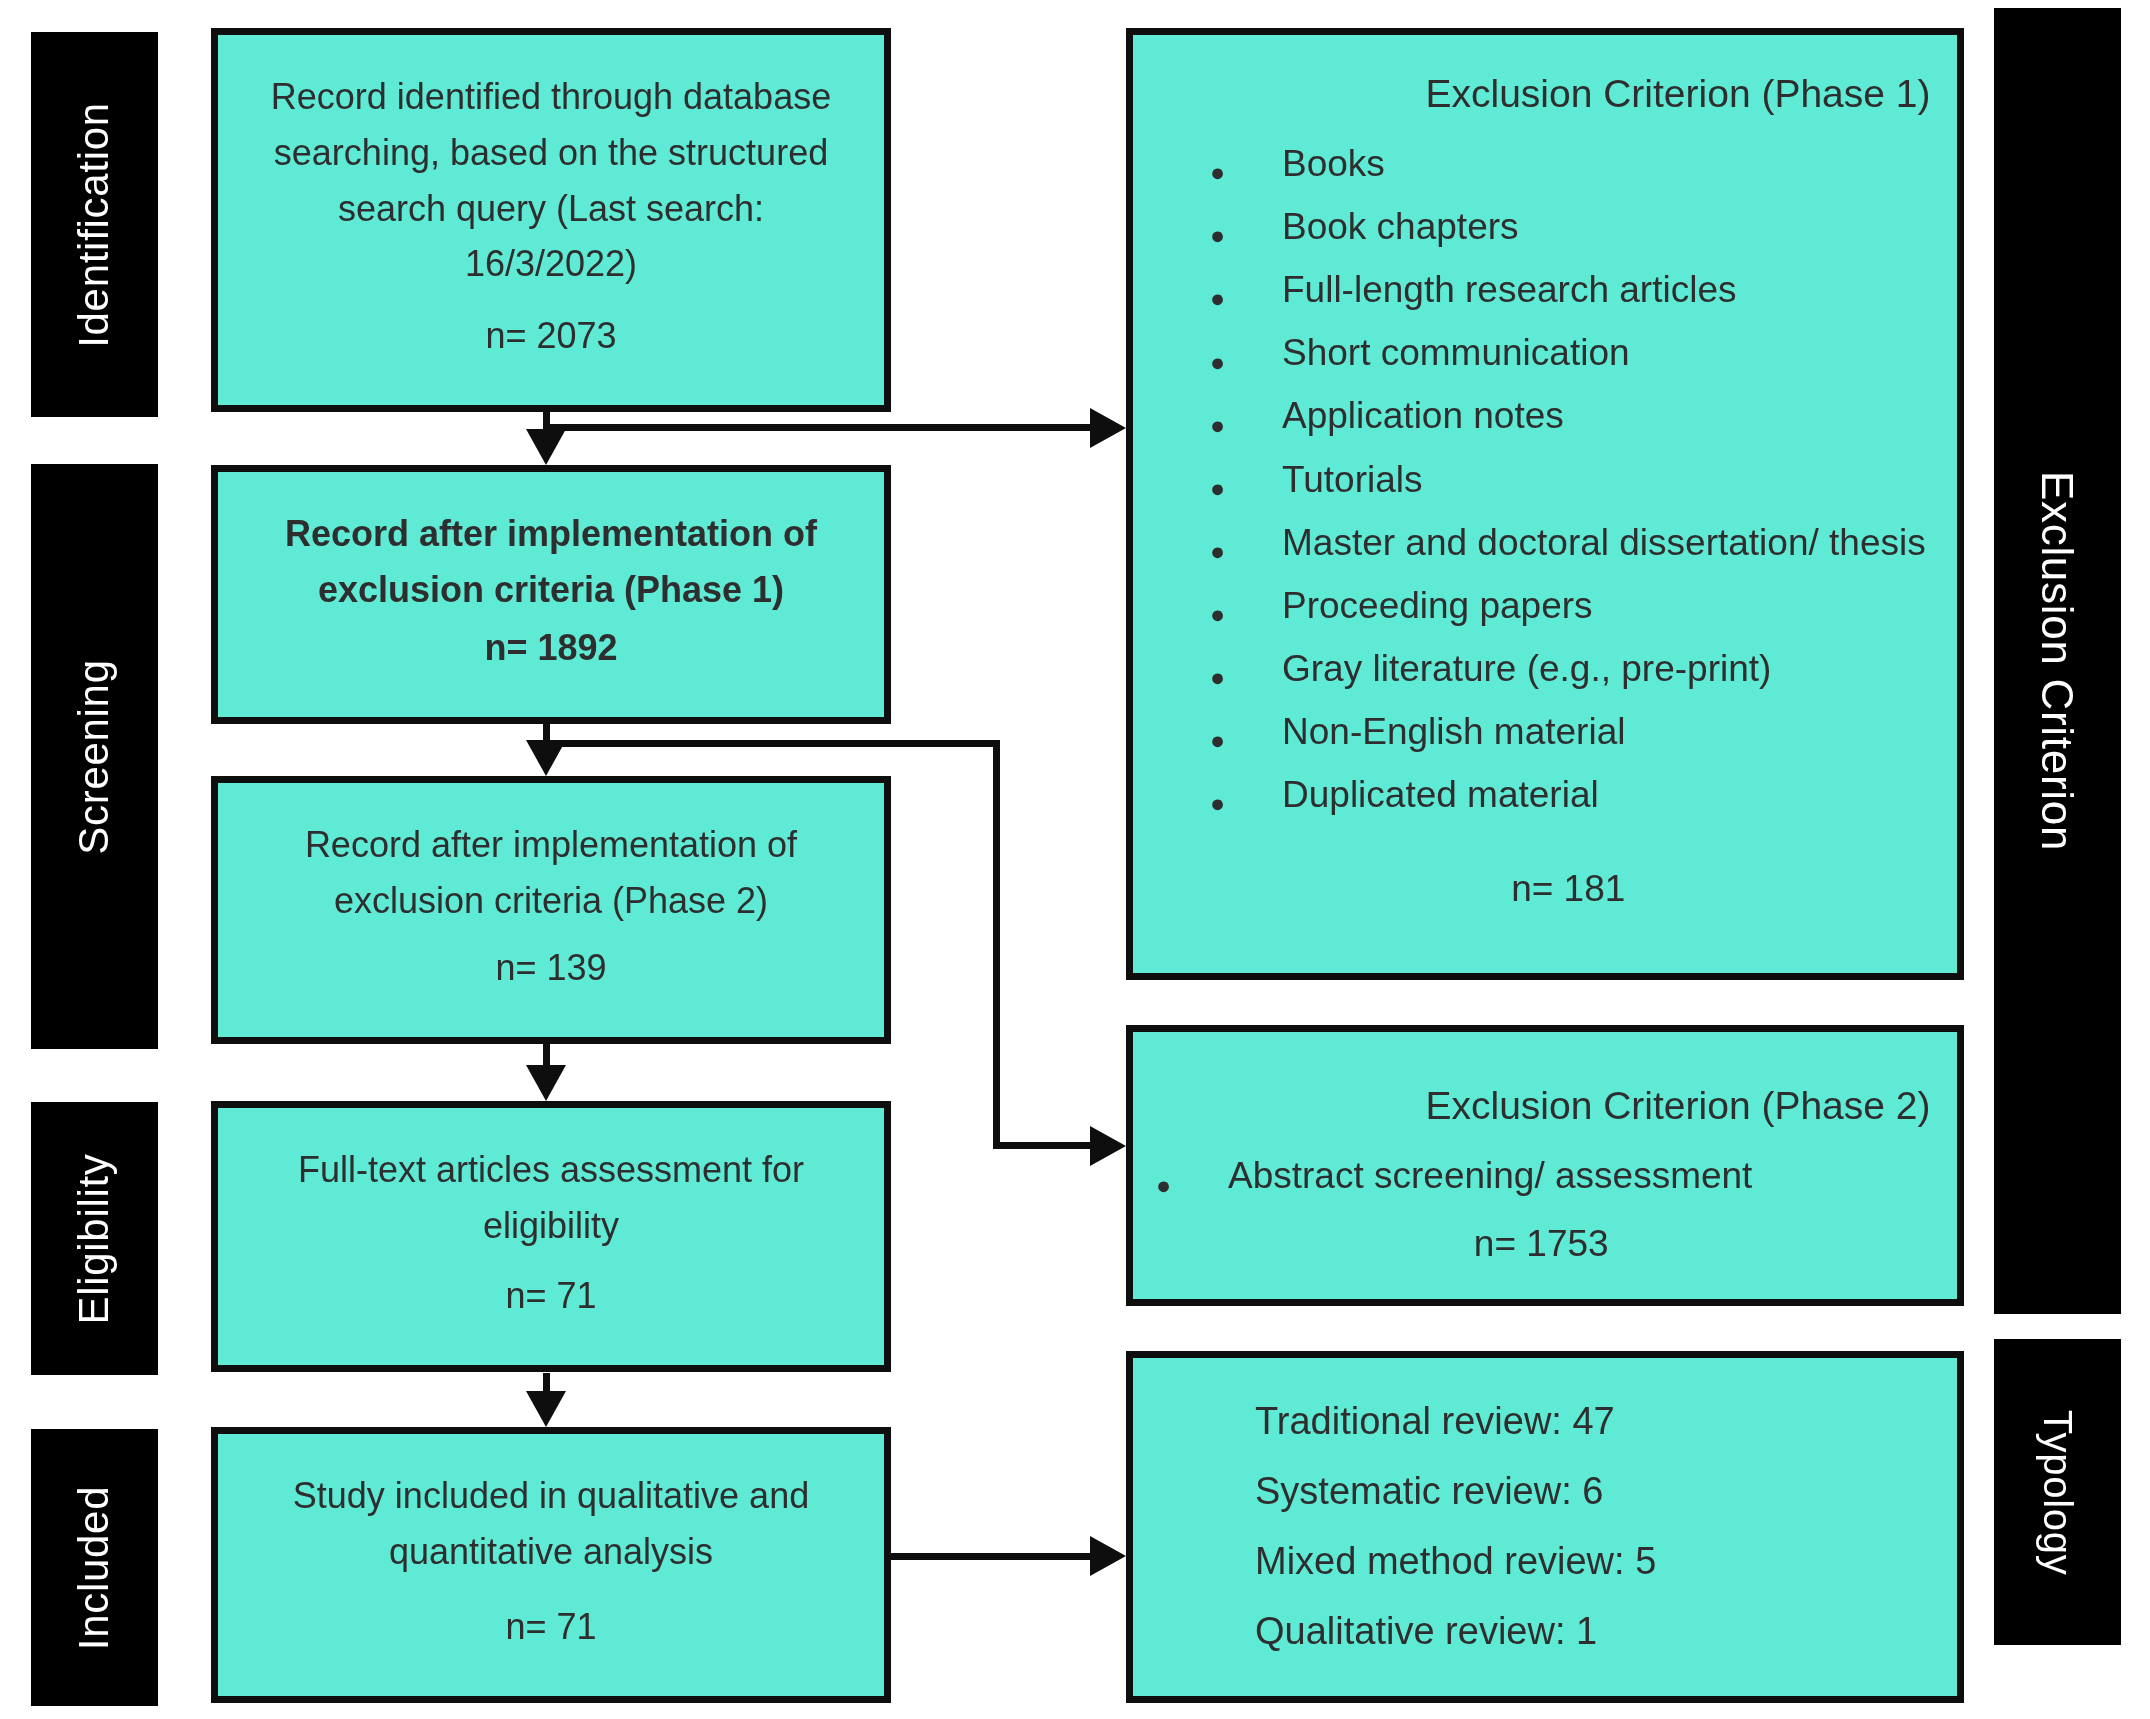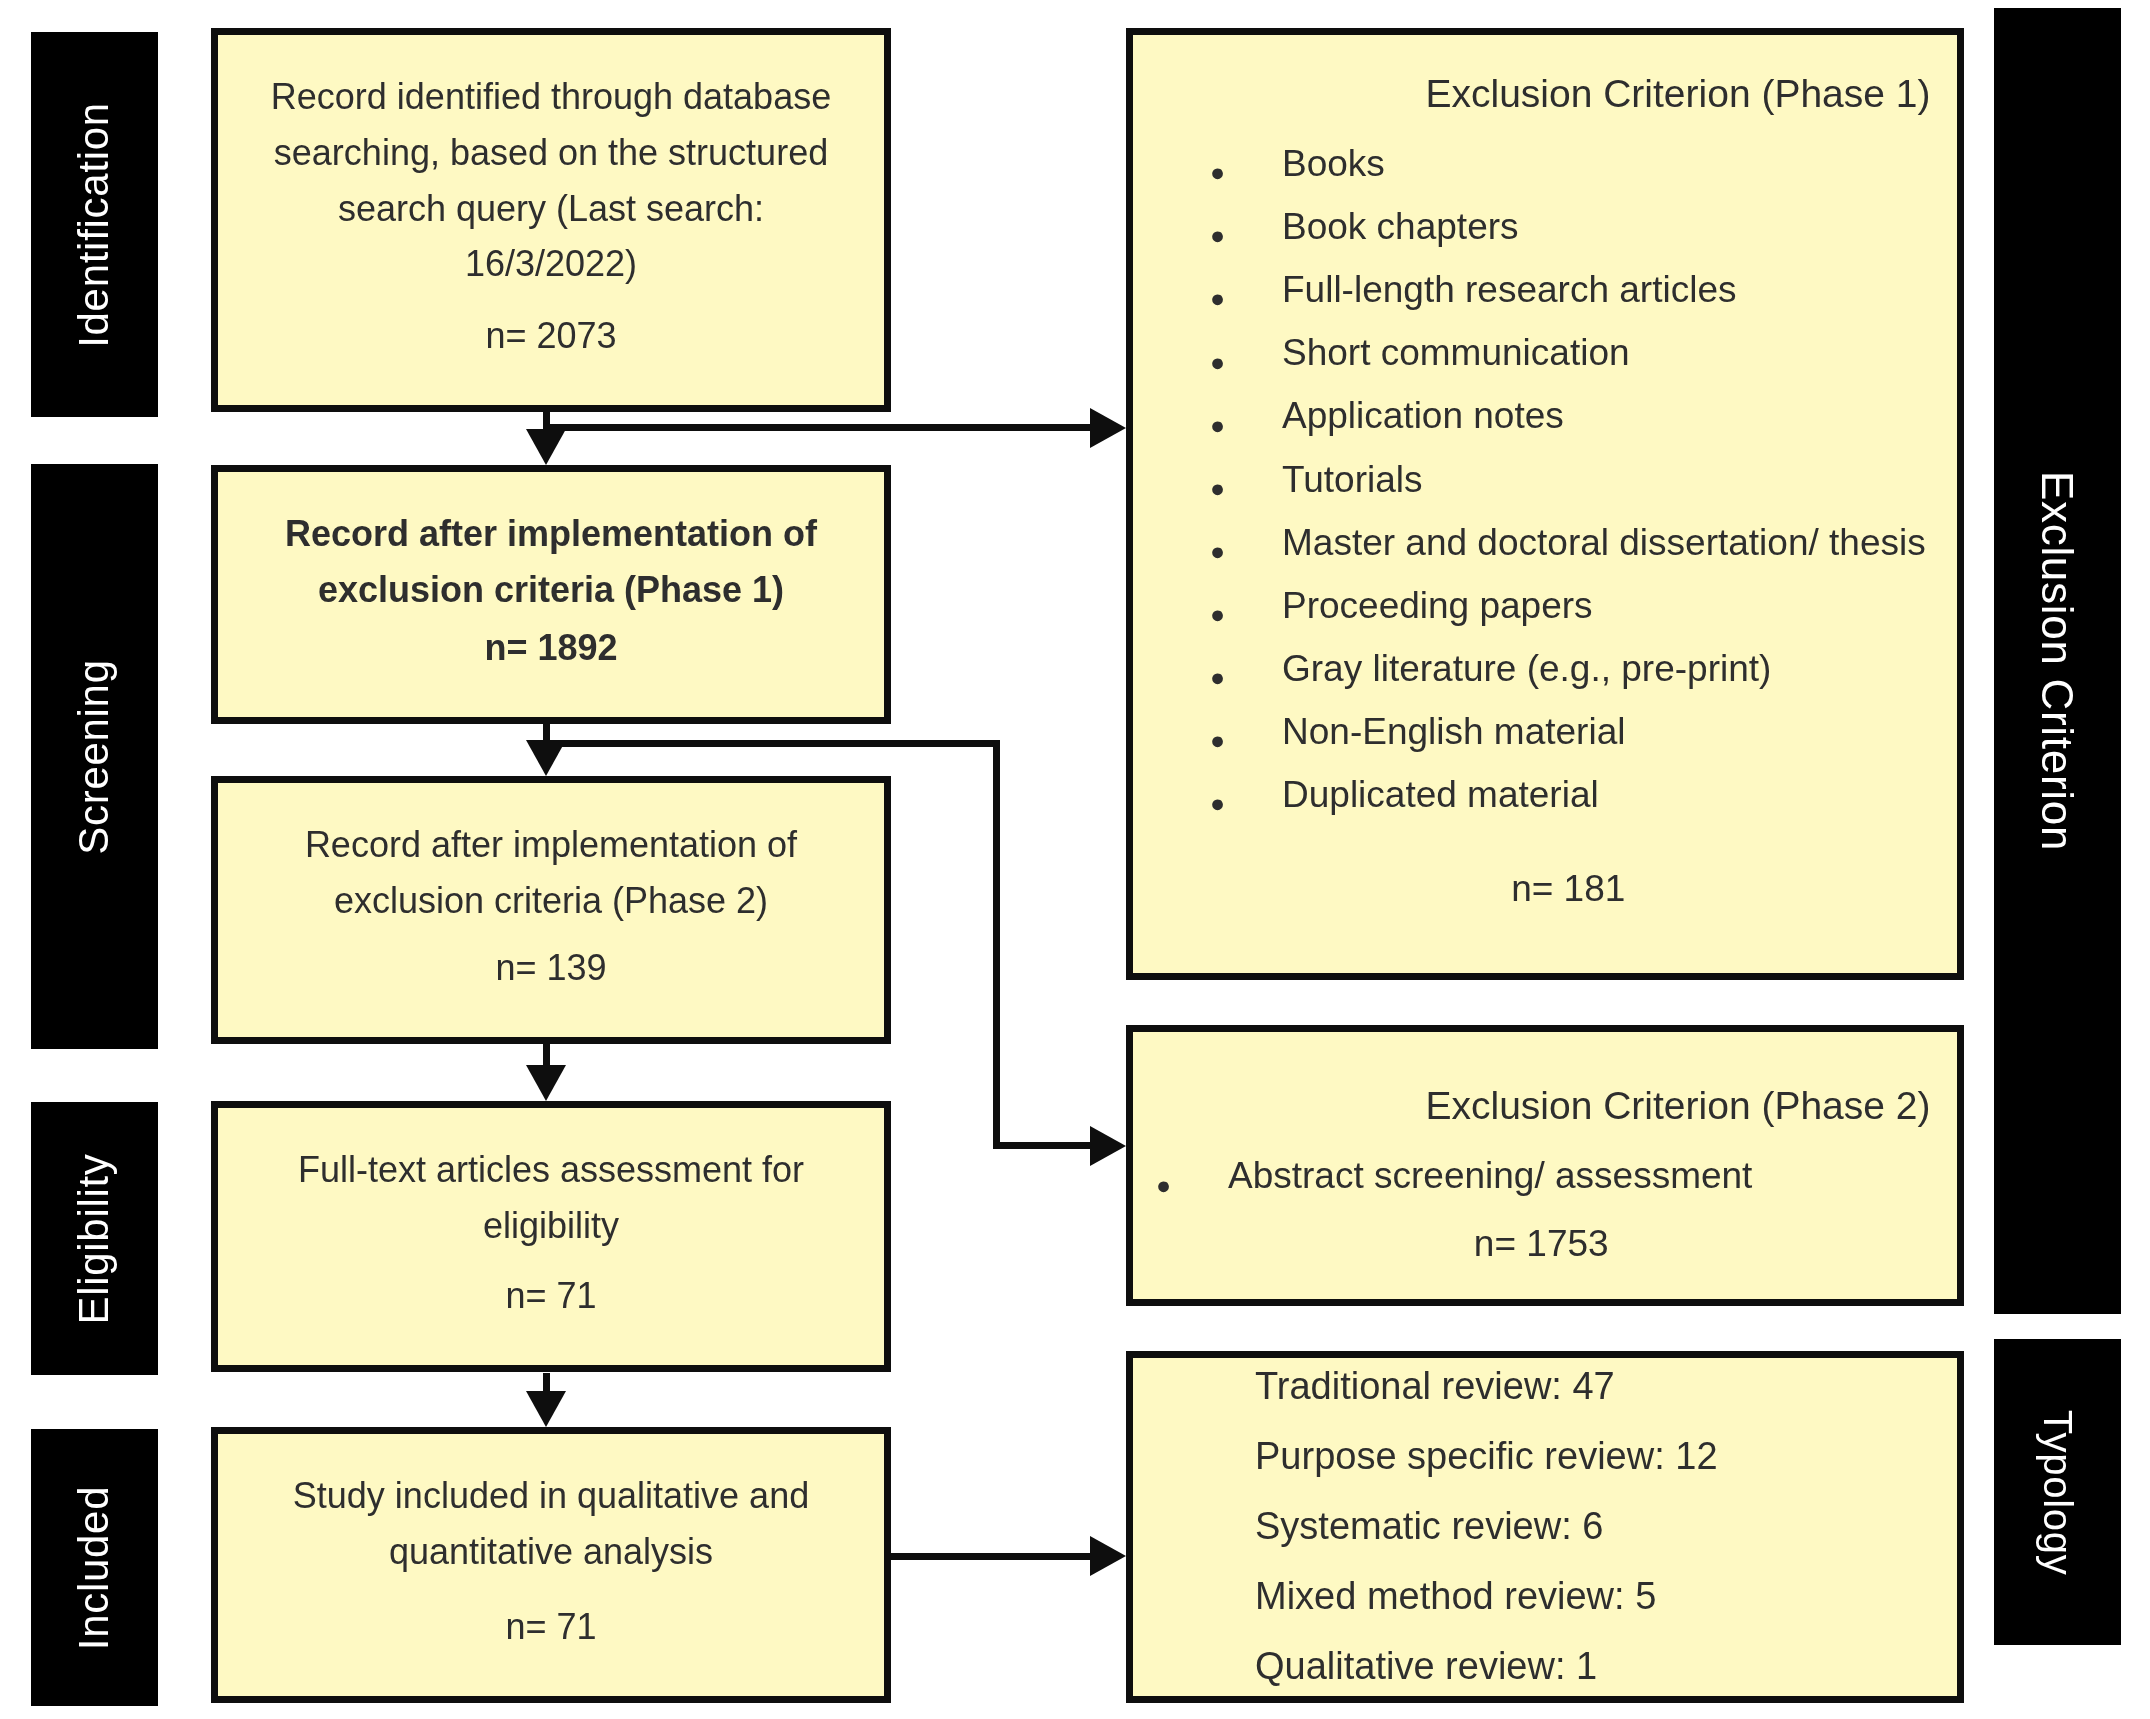--- a/index.html
+++ b/index.html
@@ -18,21 +18,21 @@
     display:flex;align-items:center;justify-content:center;
     overflow:hidden;
   }
   .vbar span{white-space:nowrap;font-size:42px;letter-spacing:0.7px;}
   .vbar.left span{transform:rotate(-90deg);}
   .vbar.right span{transform:rotate(90deg);}
 
   
   .gbox{
     position:absolute;
-    background:#fef9c3;
+    background:#5eead4;
     border:7.3px solid #0e0e0e;
     box-sizing:border-box;
   }
   .flowbox{
     display:flex;flex-direction:column;align-items:center;justify-content:space-between;
     text-align:center;
     font-size:36px;line-height:1.55;
     padding:34px 46px 41px 46px;
   }
   .flowbox .count{font-size:36px;}
@@ -184,21 +184,20 @@
     <div class="ltitle">Exclusion Criterion (Phase 2)</div>
     <div class="bullet-item">
       <span class="dot"></span>
       <span class="btext">Abstract screening/ assessment</span>
     </div>
     <div class="count">n= 1753</div>
   </div>
 
   <div class="gbox typobox" style="left:1126px;top:1351px;width:838px;height:352px;">
     <div>Traditional review: 47</div>
-    <div>Purpose specific review: 12</div>
     <div>Systematic review: 6</div>
     <div>Mixed method review: 5</div>
     <div>Qualitative review: 1</div>
   </div>
 
   <div class="vbar right" style="left:1994px;top:8px;width:127px;height:1306px;">
     <span style="font-size:44px;">Exclusion Criterion</span>
   </div>
   <div class="vbar right" style="left:1994px;top:1339px;width:127px;height:306px;">
     <span style="font-size:40px;">Typology</span>

